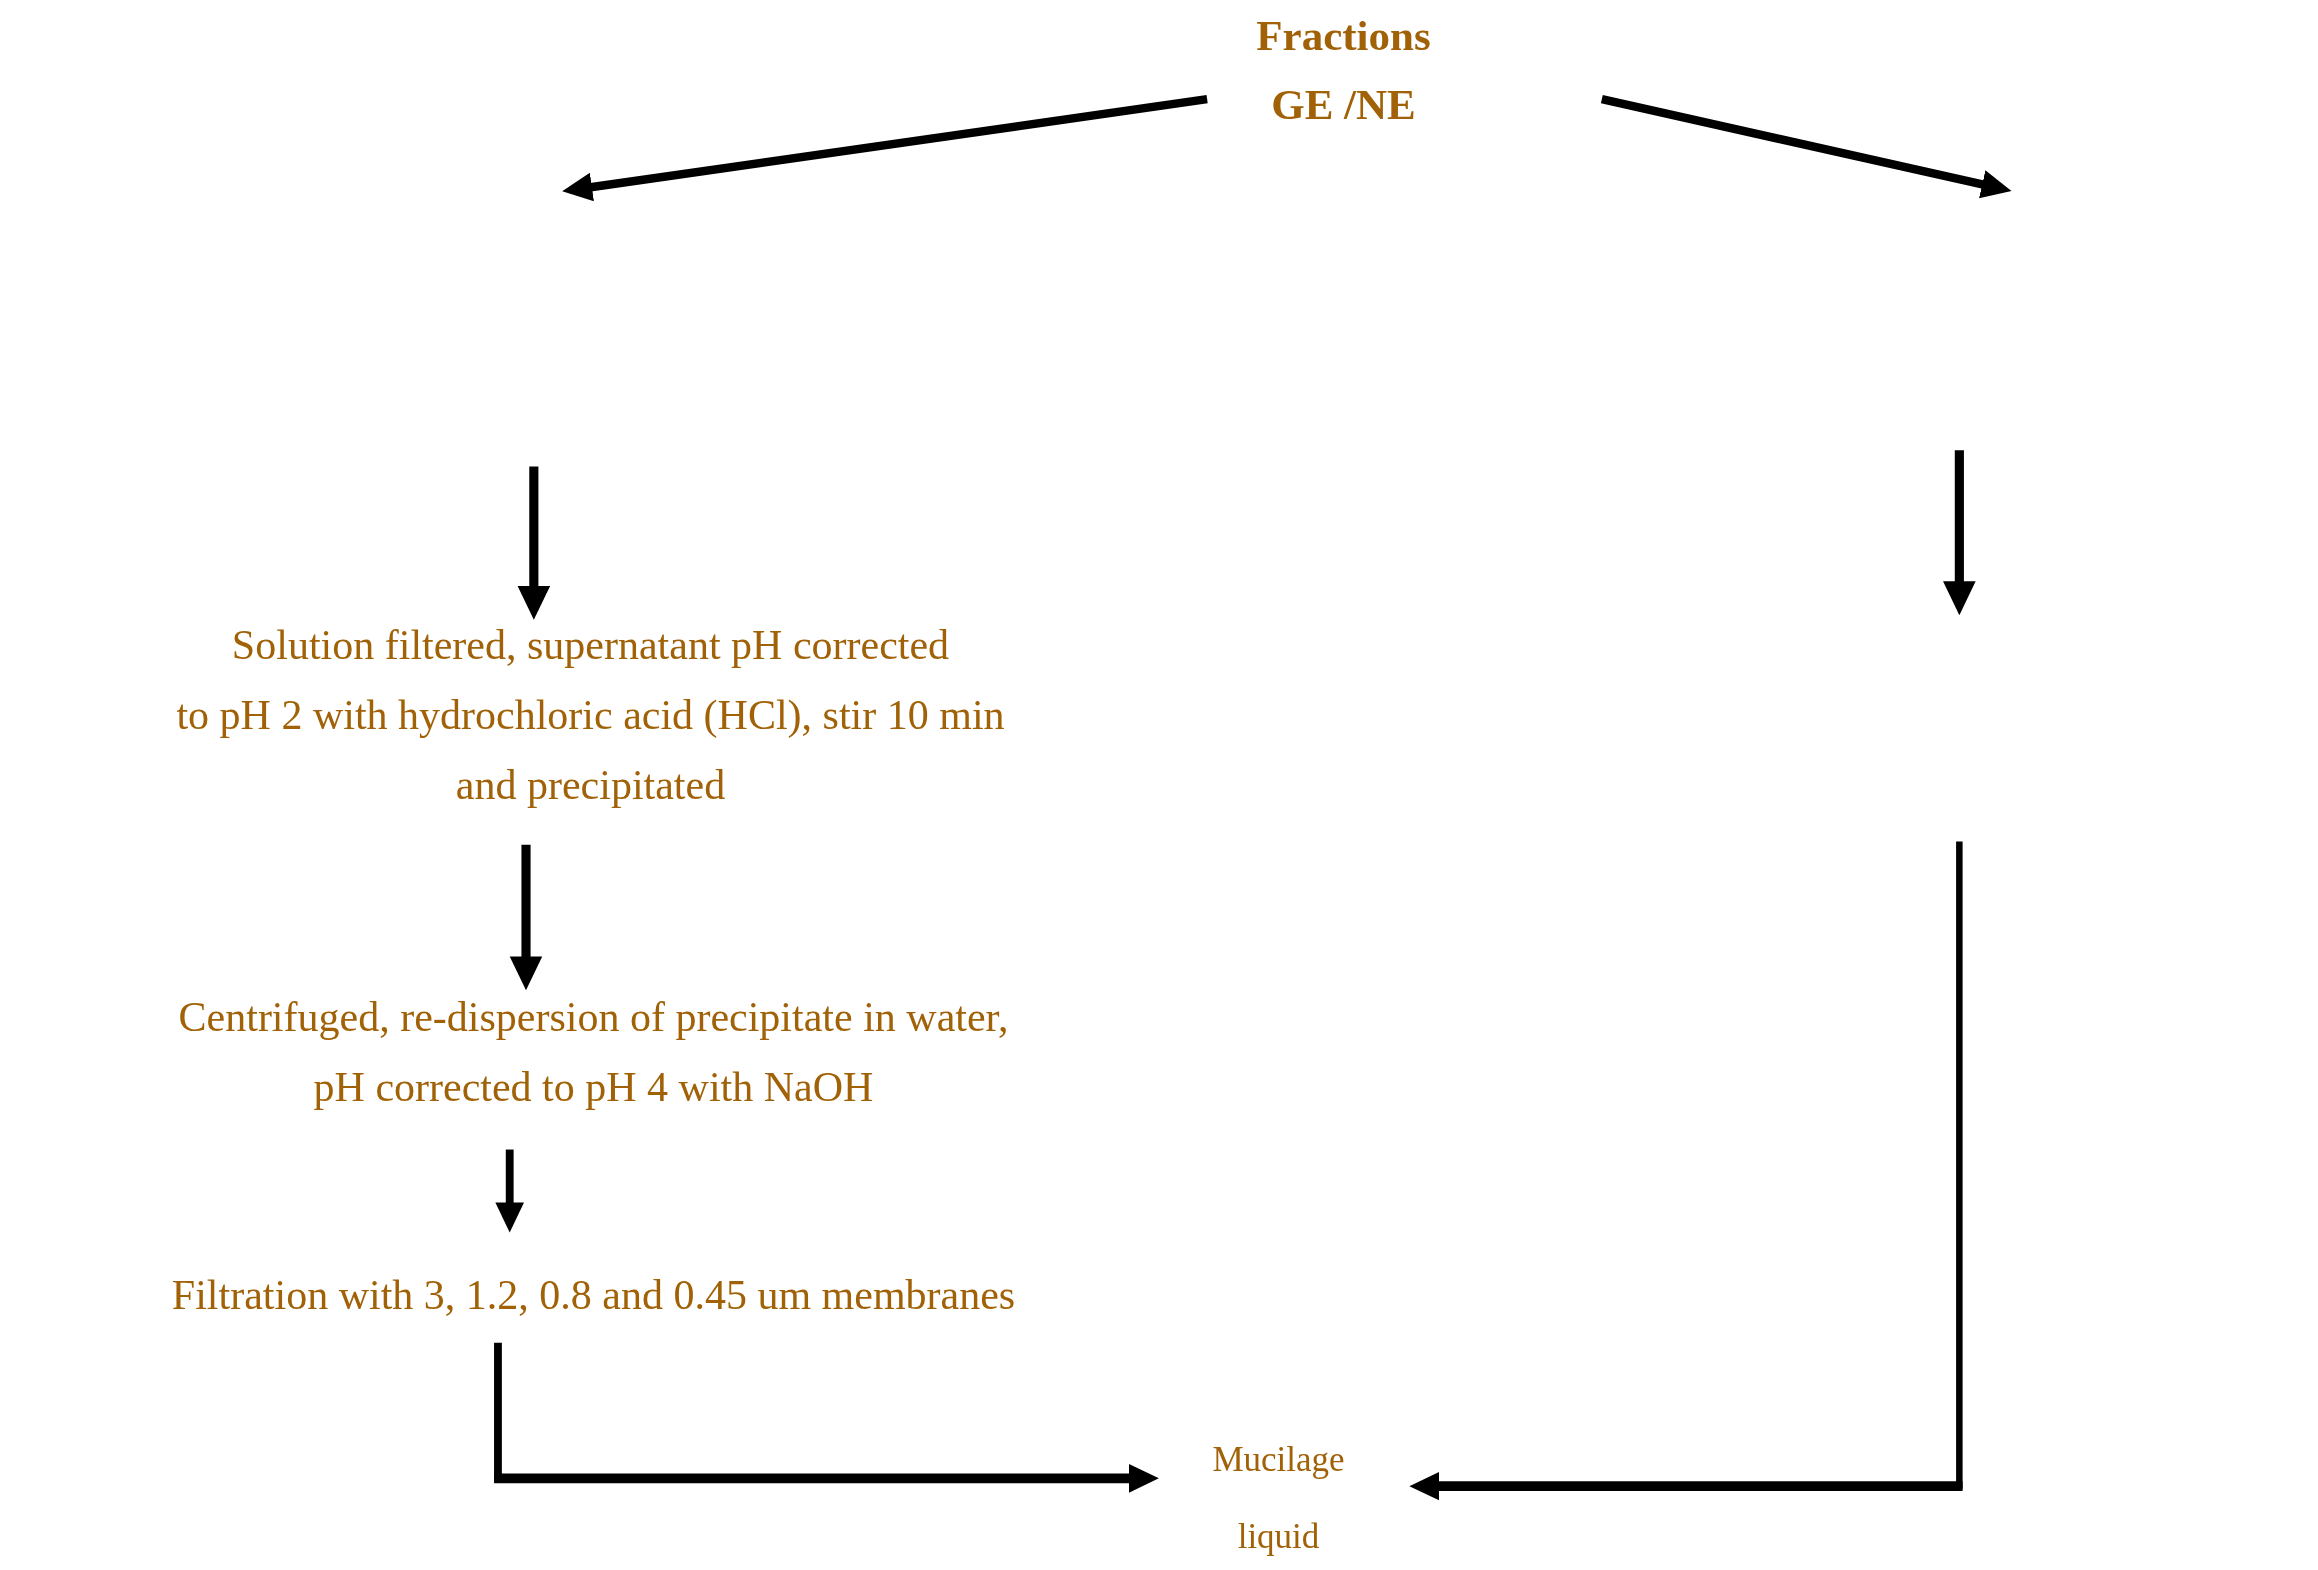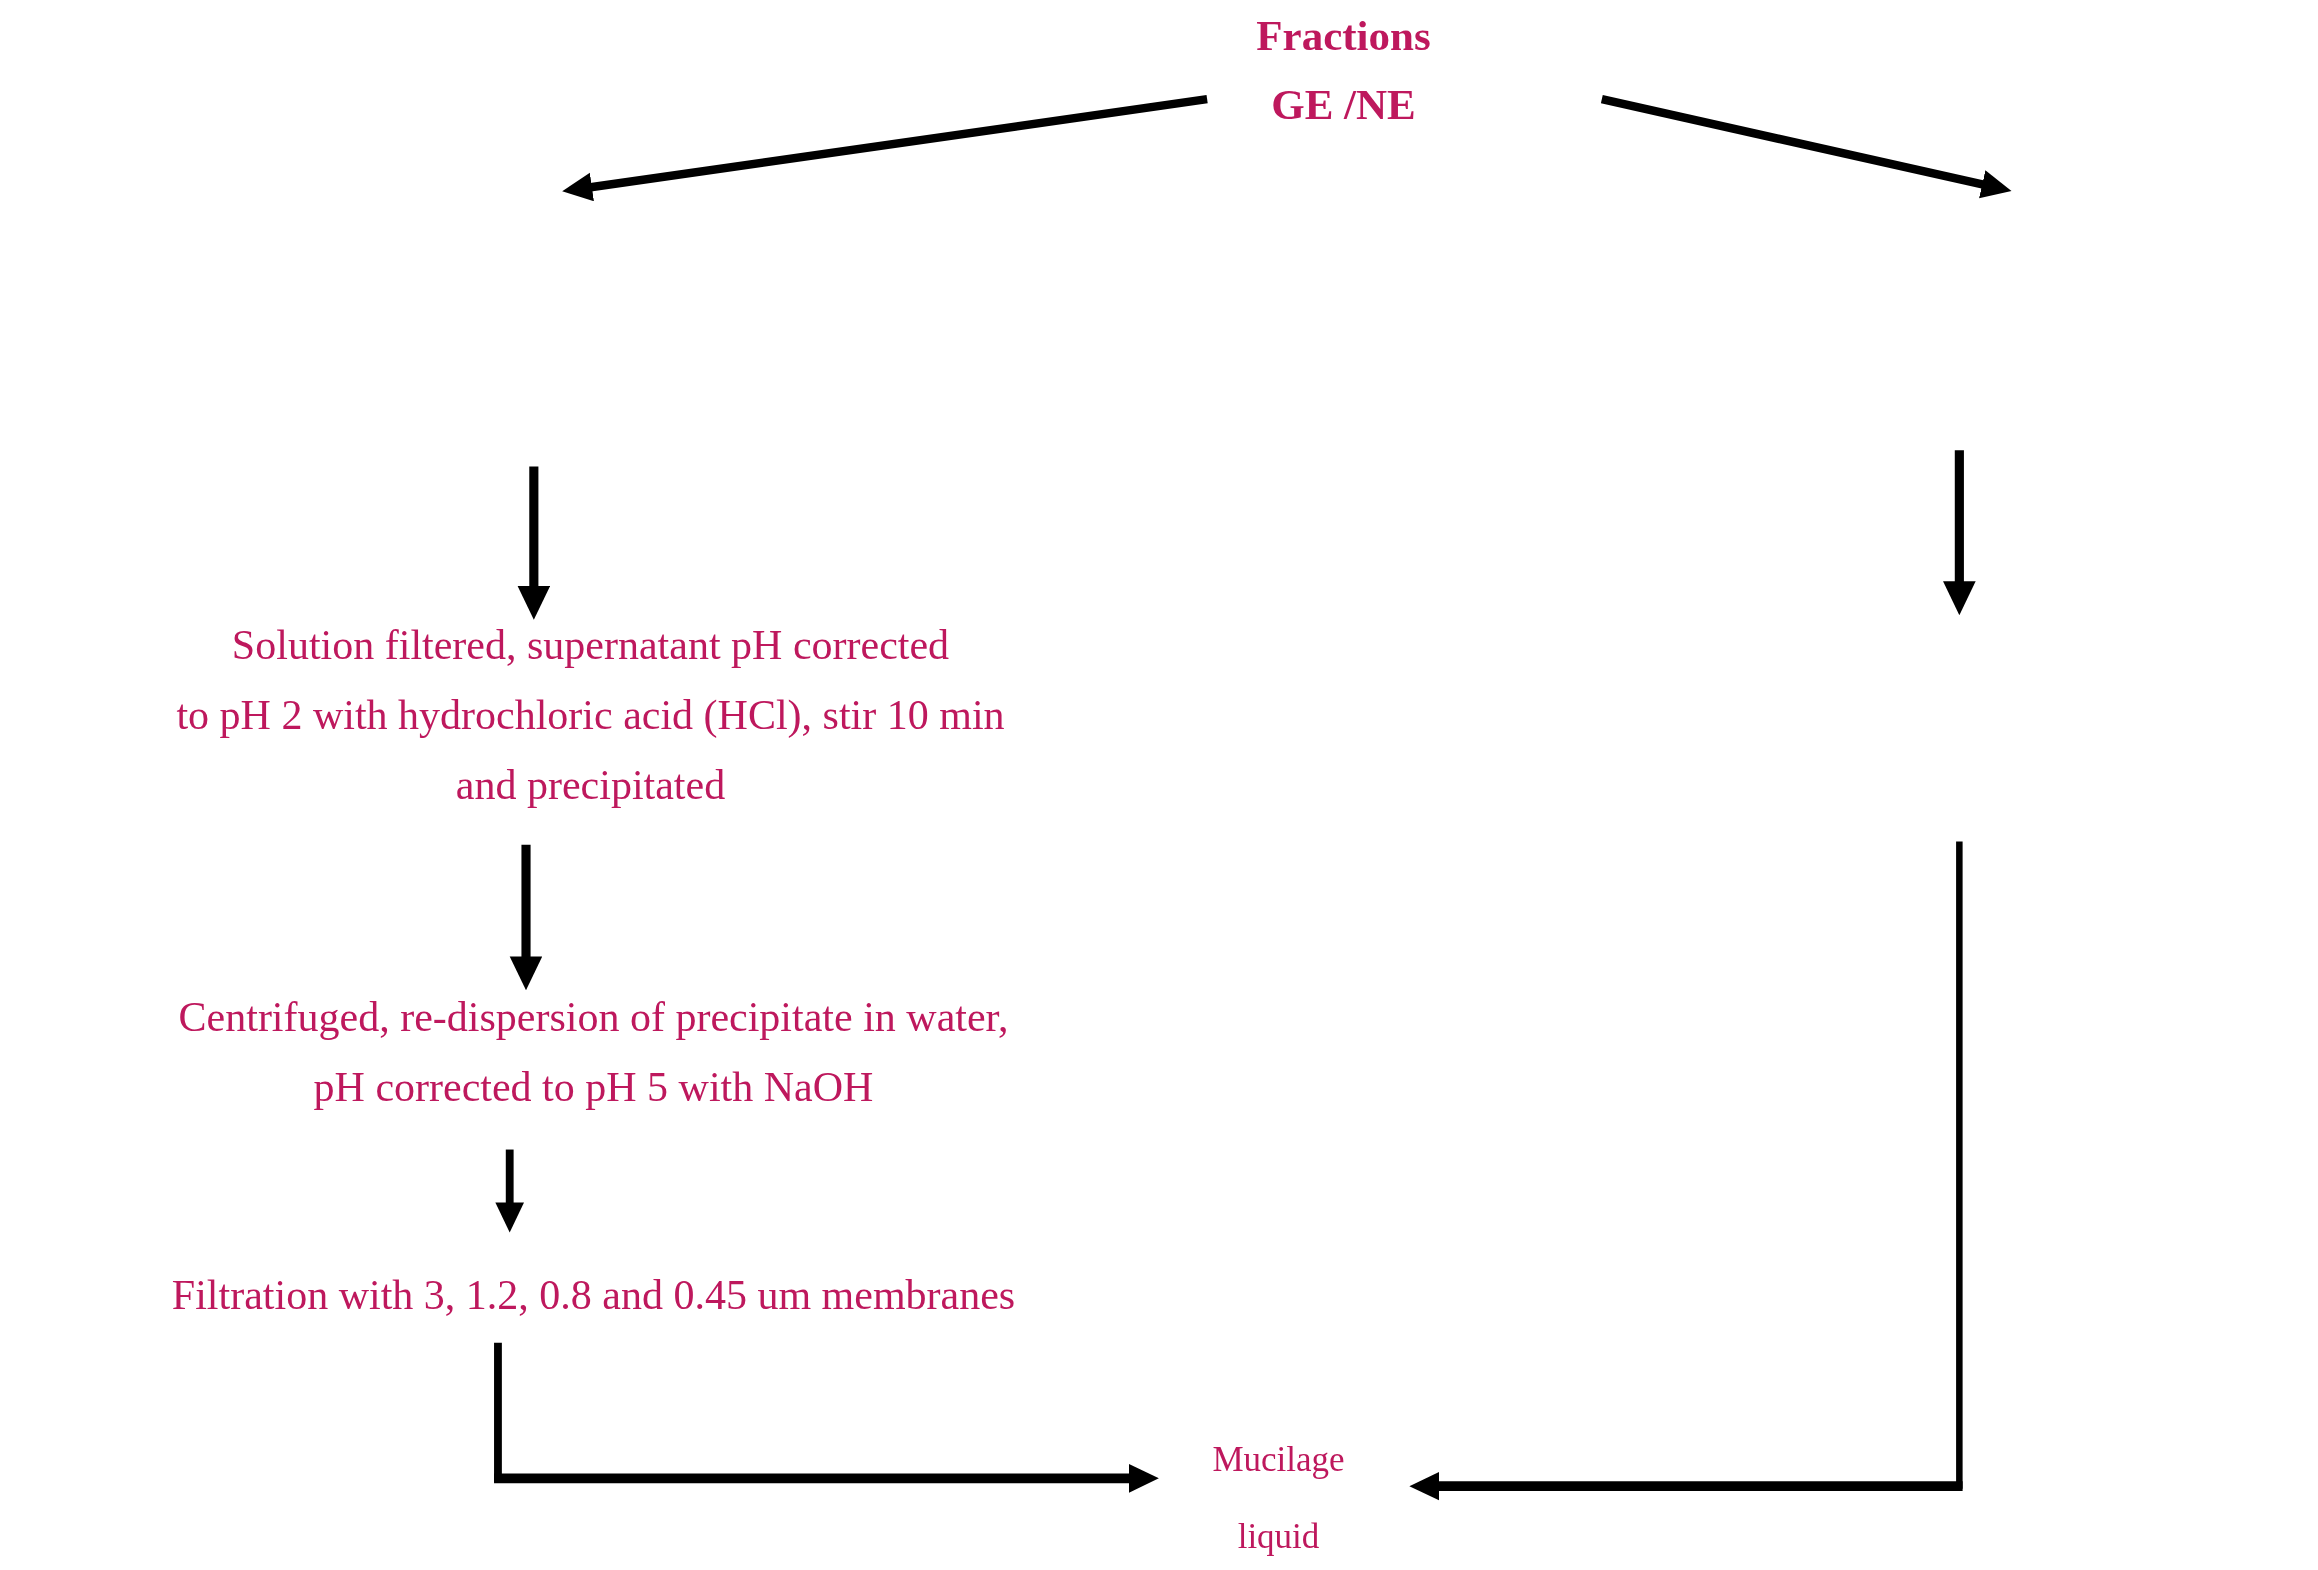--- a/index.html
+++ b/index.html
@@ -16,21 +16,21 @@
     position: absolute;
     left: 0; top: 0;
     width: 2319px; height: 1571px;
   }
   .block {
     position: absolute;
     text-align: center;
     white-space: pre-line;
     font-size: 42px;
     line-height: 70px;
-    color: #be185d;
+    color: #a16207;
   }
   .title {
     left: 1076px; top: 1.3px; width: 535px;
     font-size: 43px;
     font-weight: bold;
     line-height: 69px;
   }
   .l1 { left: 39px;   top: 223px;  width: 1109px; }
   .l2 { left: 6.5px;   top: 610px;  width: 1168px; }
   .l3 { left: 13px;   top: 982px; width: 1161px; }
@@ -75,21 +75,21 @@
     <line x1="3008" y1="2278" x2="2204" y2="2278" stroke="#000000" stroke-width="15" marker-end="url(#head)"></line>
   </svg>
 
   <div class="block title">Fractions
 GE /NE</div>
 
   <div class="block l2">Solution filtered, supernatant pH corrected
 to pH 2 with hydrochloric acid (HCl), stir 10 min
 and precipitated</div>
   <div class="block l3">Centrifuged, re-dispersion of precipitate in water,
-pH corrected to pH 5 with NaOH</div>
+pH corrected to pH 4 with NaOH</div>
   <div class="block l4">Filtration with 3, 1.2, 0.8 and 0.45 um membranes</div>
 
 
   <div class="block result">Mucilage
 liquid</div>
 
 </div>
 
 
 </body></html>

